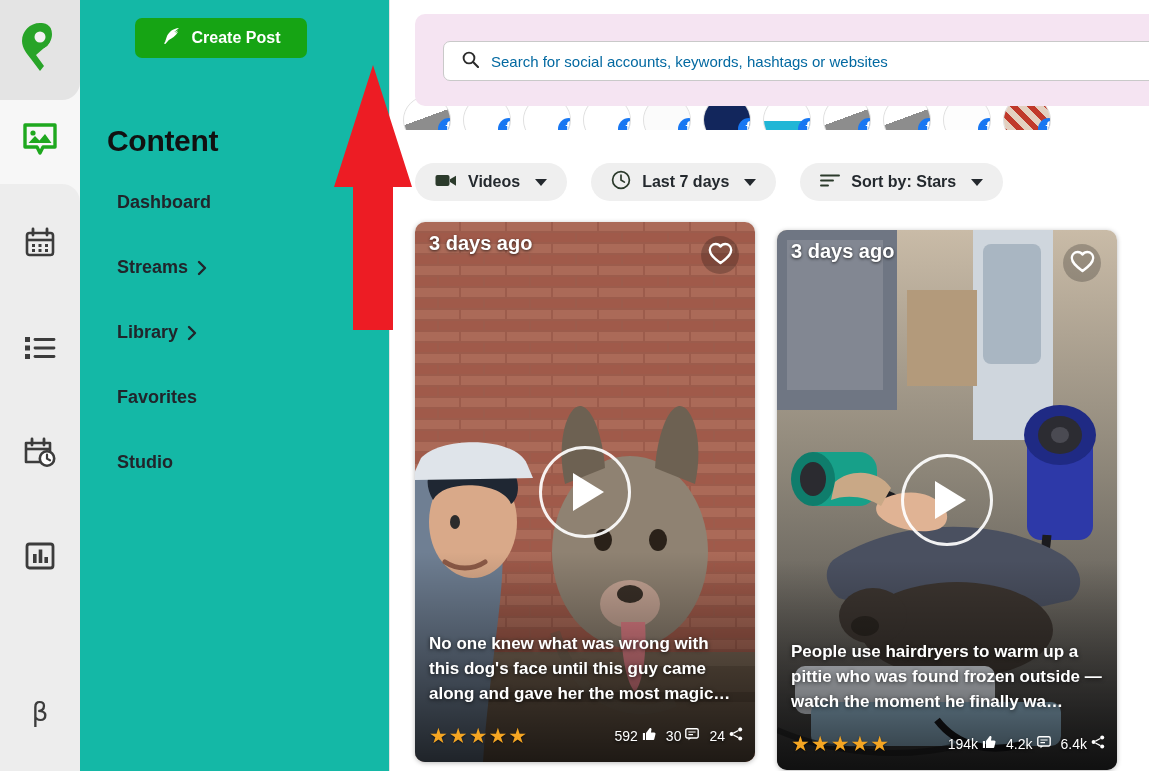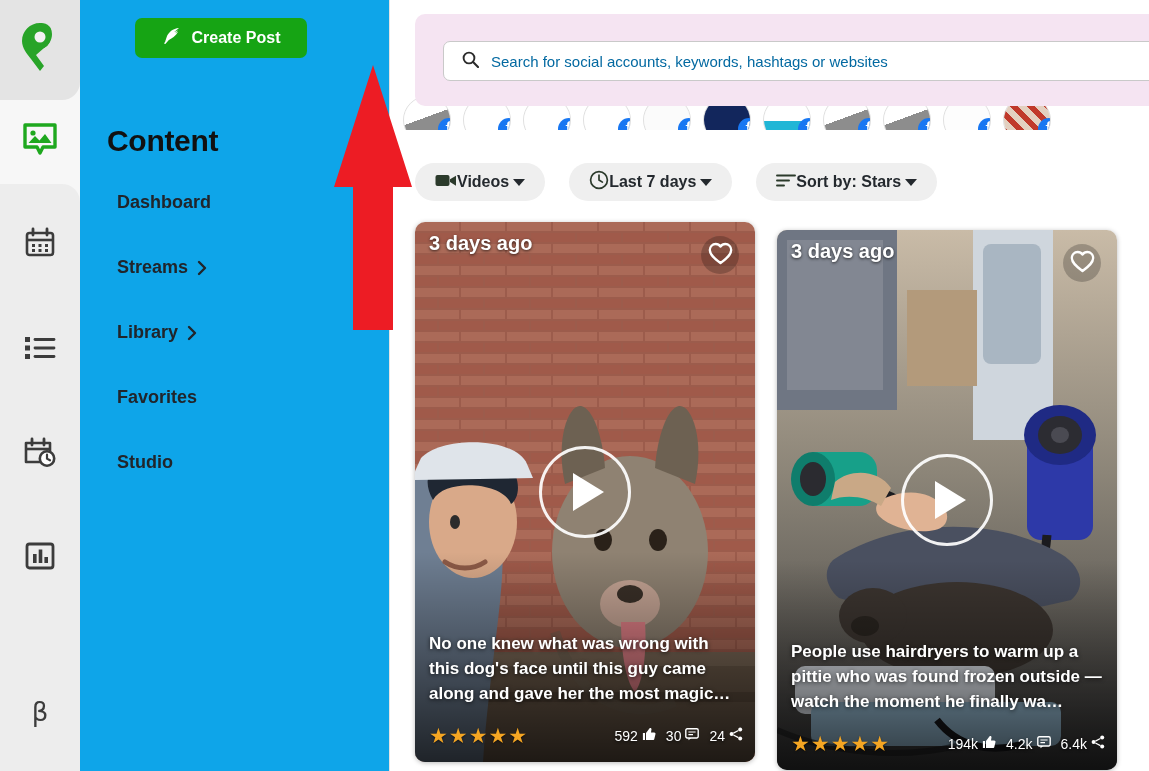--- a/index.html
+++ b/index.html
@@ -37,21 +37,21 @@
     cursor: pointer;
   }
   .rail-beta {
     font-size: 26px; color: #3c3c3c; font-family: "DejaVu Sans", sans-serif;
     line-height: 1;
   }
 
   
   .side {
     width: 310px; flex: 0 0 310px; height: 771px;
-    background: #0ea5e9;
+    background: #14b8a6;
     border-right: 1px solid #e3e3e3;
     position: relative;
   }
   .create-post {
     position: absolute; left: 55px; top: 18px;
     width: 172px; height: 40px;
     background: #16a414; color: #fff;
     border: none; border-radius: 7px;
     display: flex; align-items: center; justify-content: center; gap: 10px;
     font-size: 16px; font-weight: bold; cursor: pointer;
@@ -107,21 +107,21 @@
     position: absolute; right: -10px; bottom: 3px; width: 22px; height: 22px;
     border-radius: 50%; background: #1877f2; color: #fff;
     font-family: "DejaVu Serif", serif; font-weight: bold; font-size: 18px;
     line-height: 21px; text-align: center;
   }
 
   
   .filters { position: absolute; left: 25px; top: 163px; display: flex; gap: 24px; }
   .chip {
     height: 38px; background: #efefef; border: none; border-radius: 19px;
-    display: flex; align-items: center; gap: 0; padding: 0 20px;
+    display: flex; align-items: center; gap: 11px; padding: 0 20px;
     font-size: 16px; font-weight: bold; color: #24292e; cursor: pointer;
     font-family: "Liberation Sans", sans-serif;
   }
   .caret {
     width: 0; height: 0; border-left: 6px solid transparent;
     border-right: 6px solid transparent; border-top: 7px solid #24292e;
     margin-left: 4px;
   }
 
   

